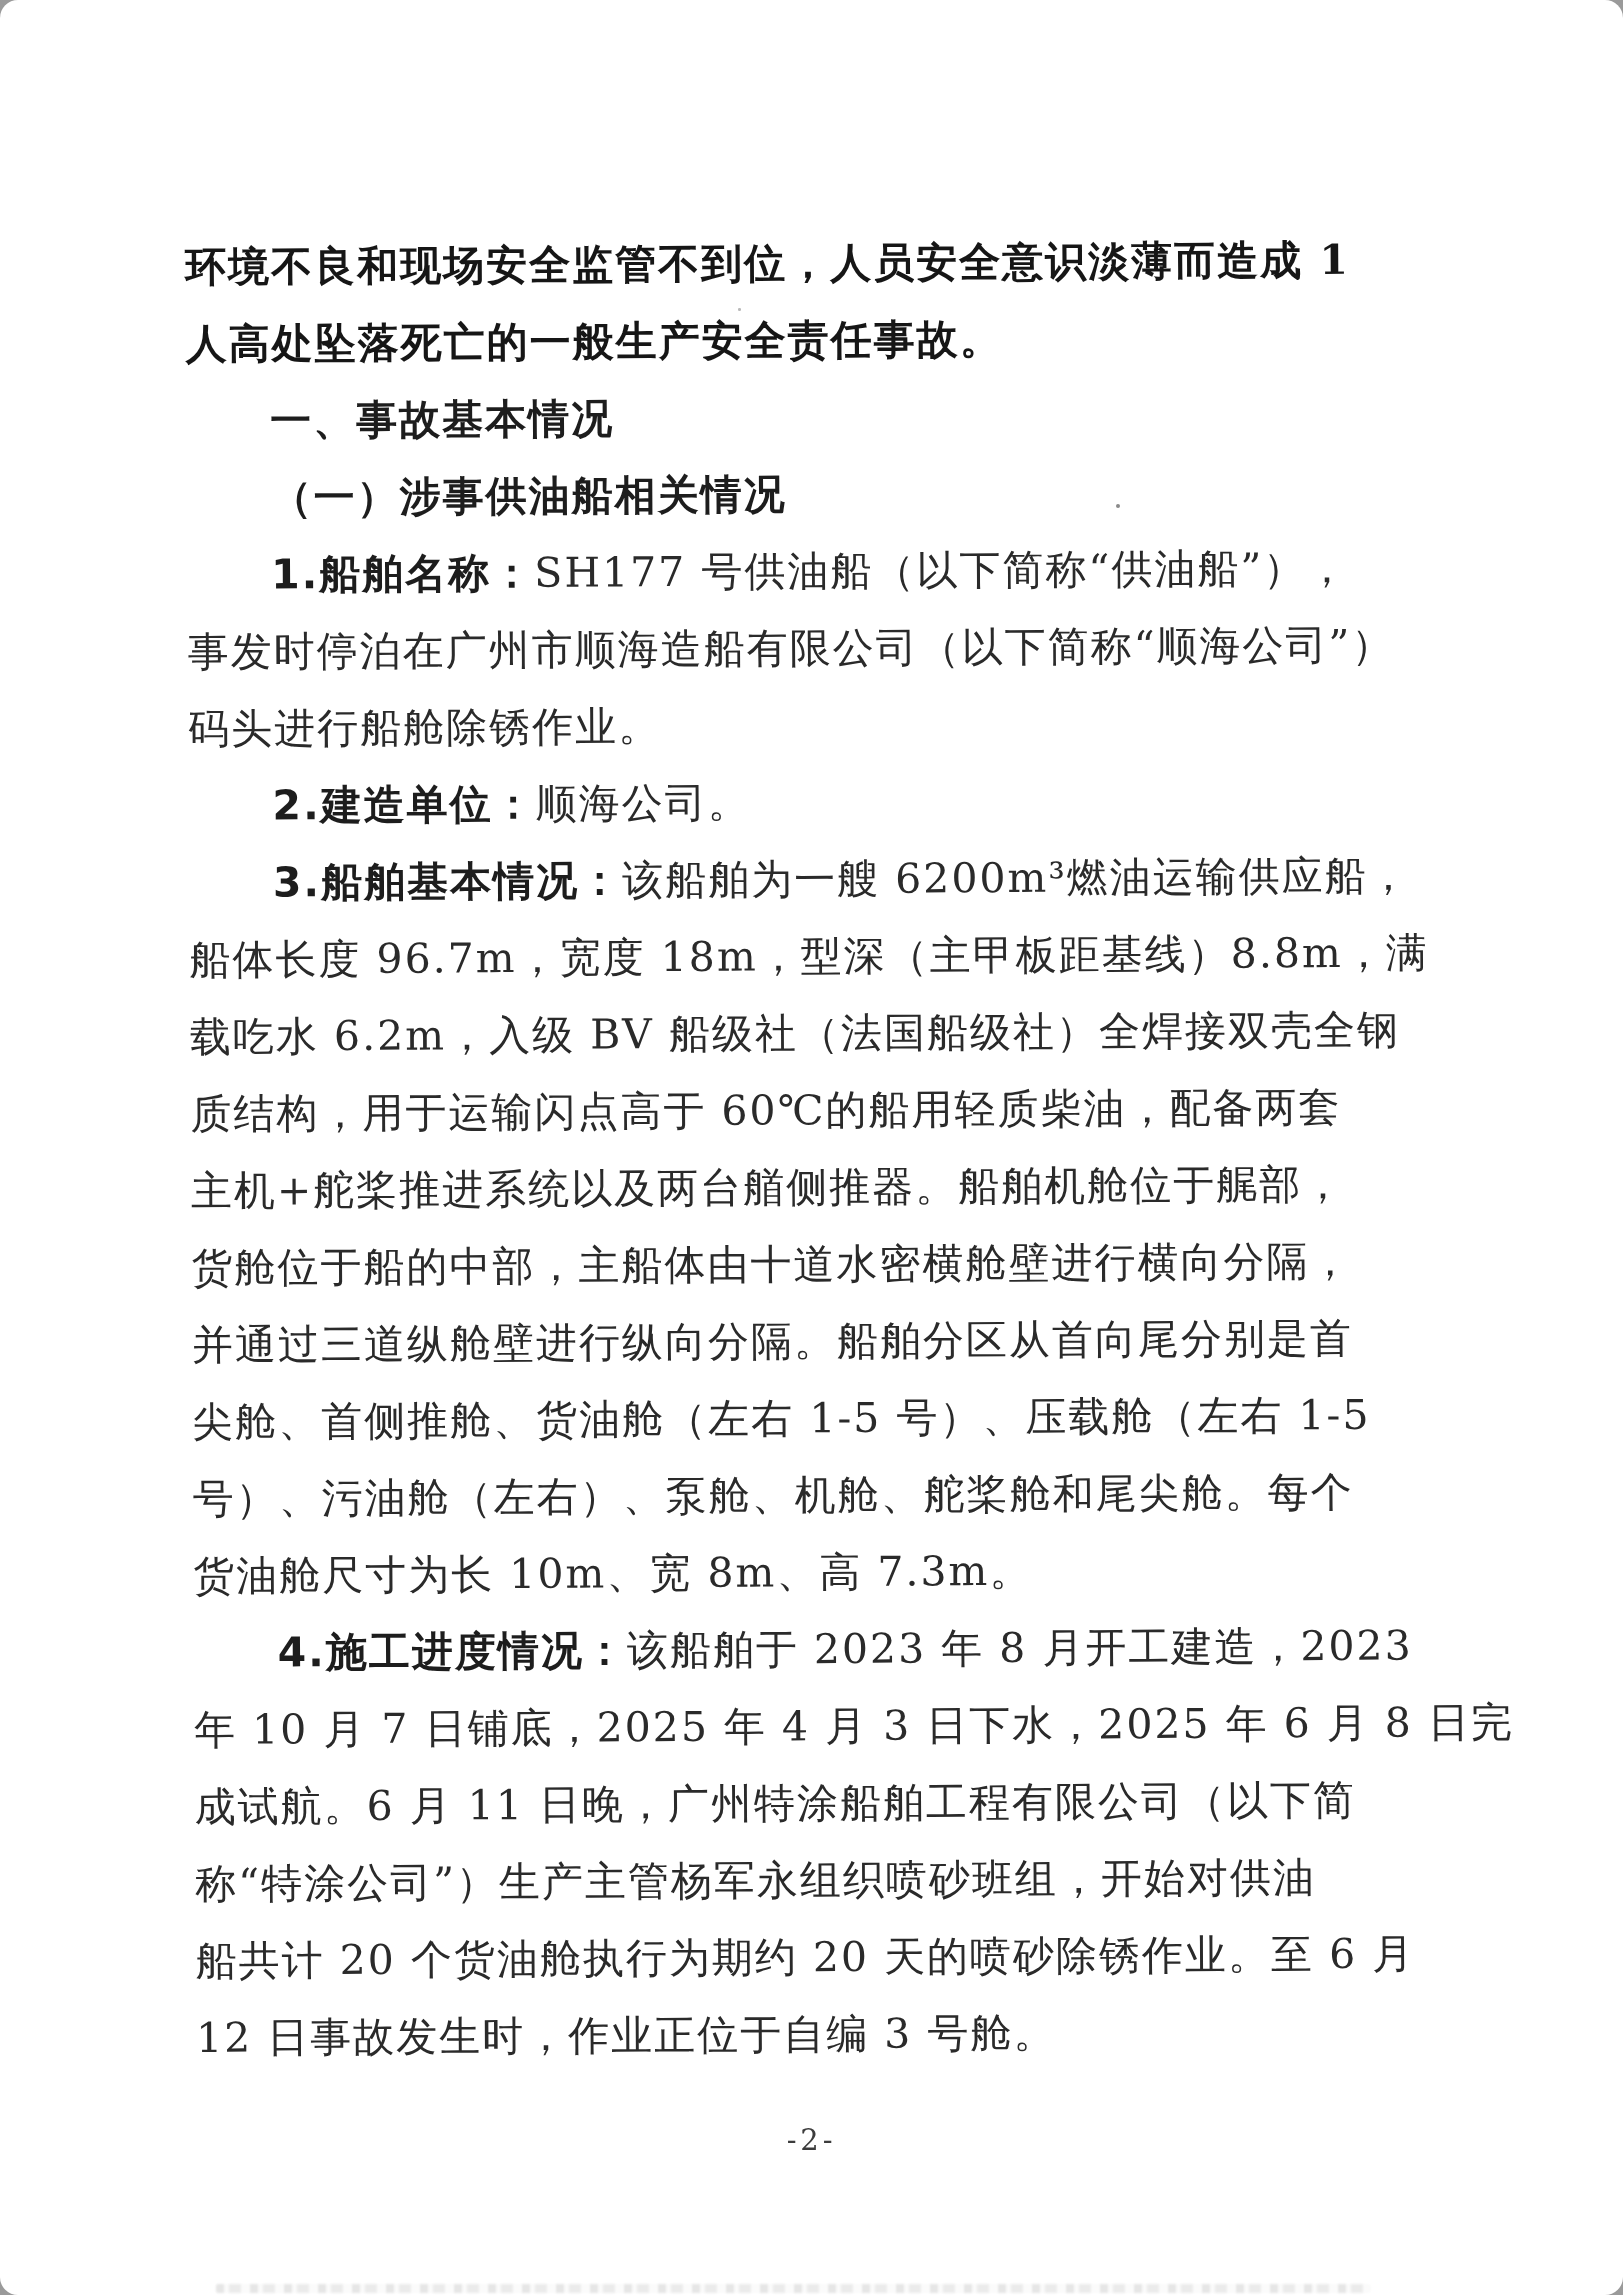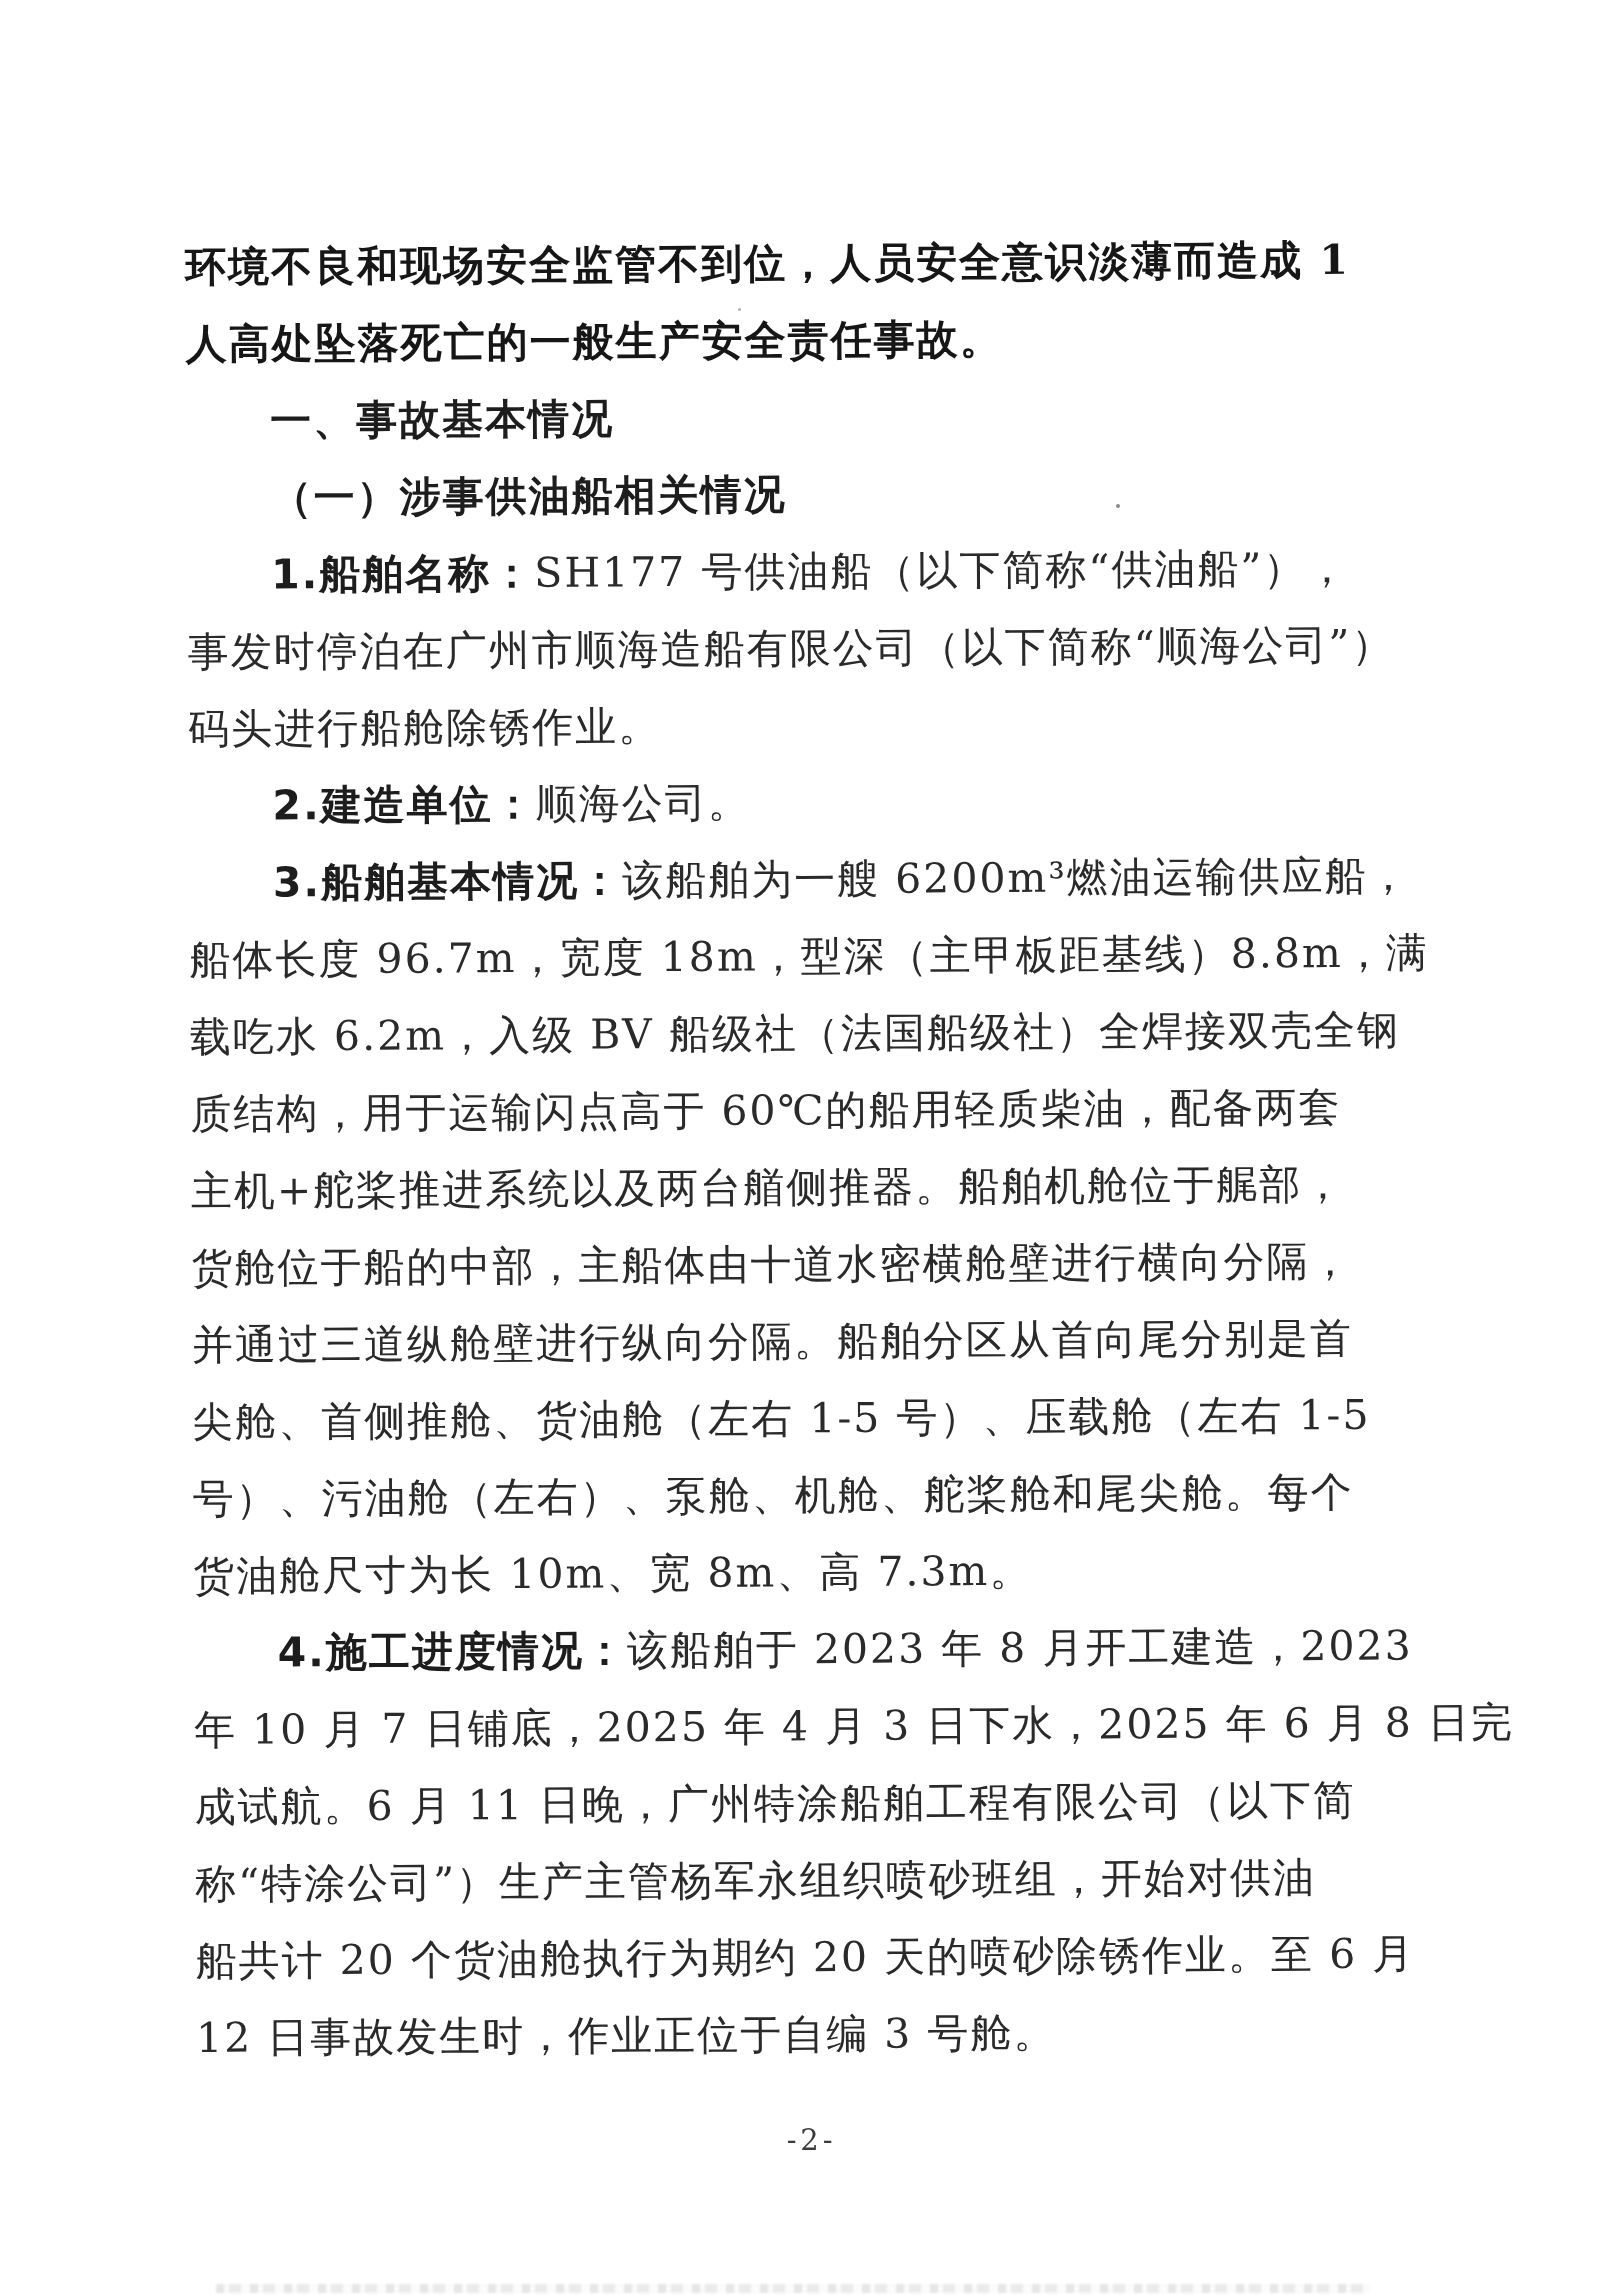--- a/index.html
+++ b/index.html
@@ -7,20 +7,21 @@
     padding: 0;
     background: #9a9a9a;
   }
   .sheet {
     position: relative;
     width: 1623px;
     height: 2295px;
     background: #ffffff;
     overflow: hidden;
     font-family: "DejaVu Serif", "Liberation Serif", serif;
+    border-radius: 18px;
   }
   .textblock {
     position: absolute;
     left: 185px;
     top: 229px;
     width: 1250px;
     transform: rotate(-0.35deg);
     transform-origin: left top;
   }
   .l {

